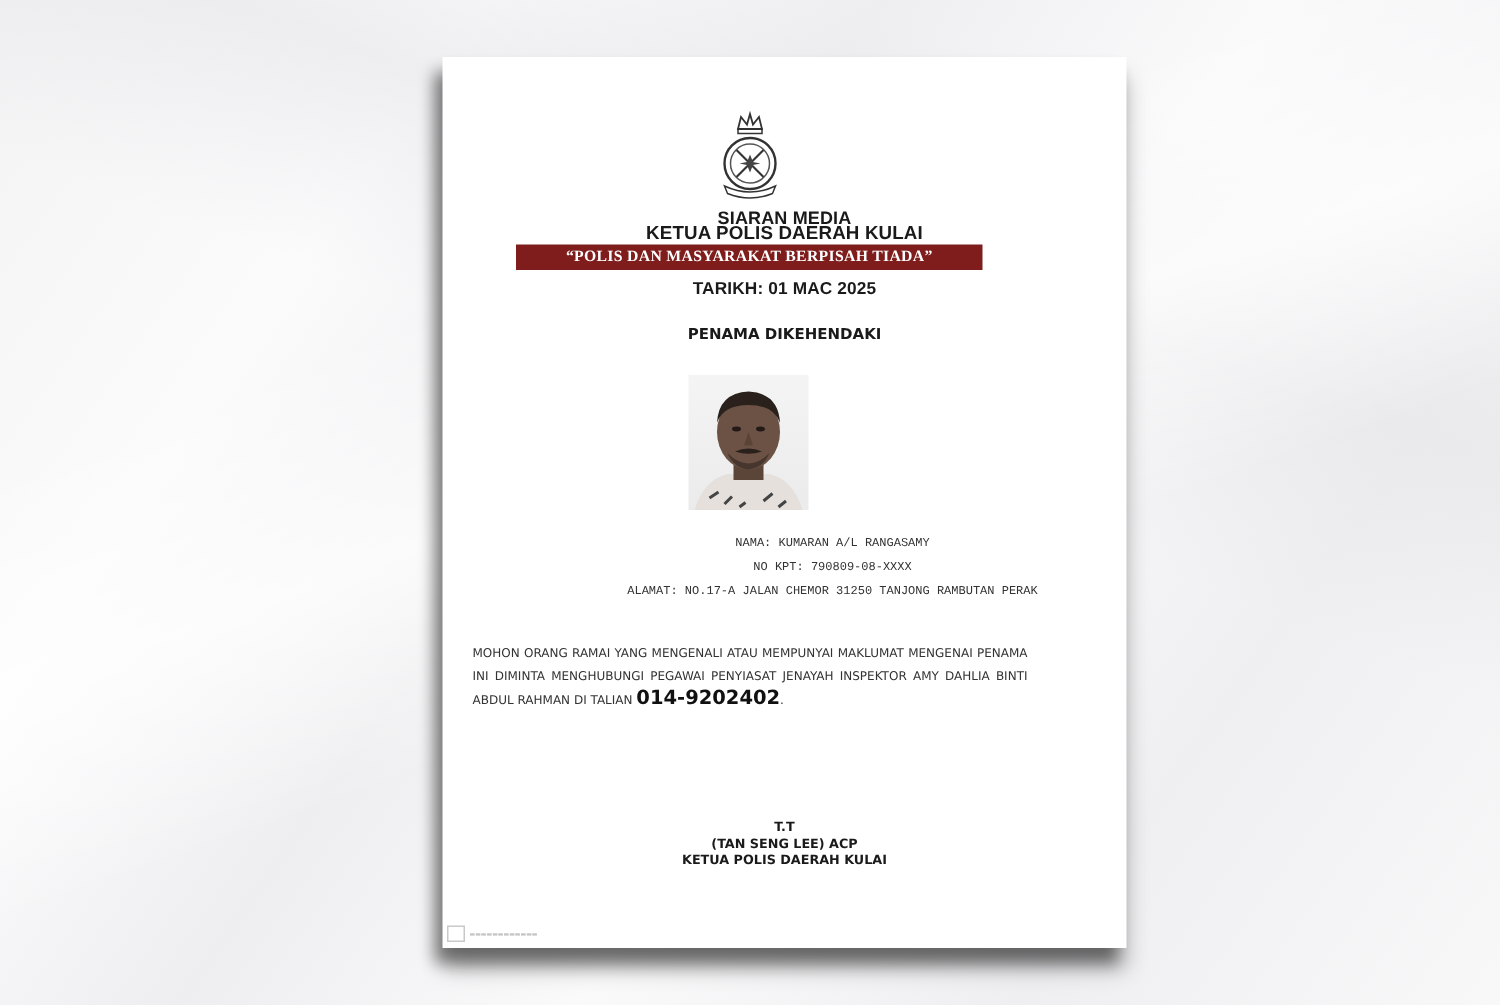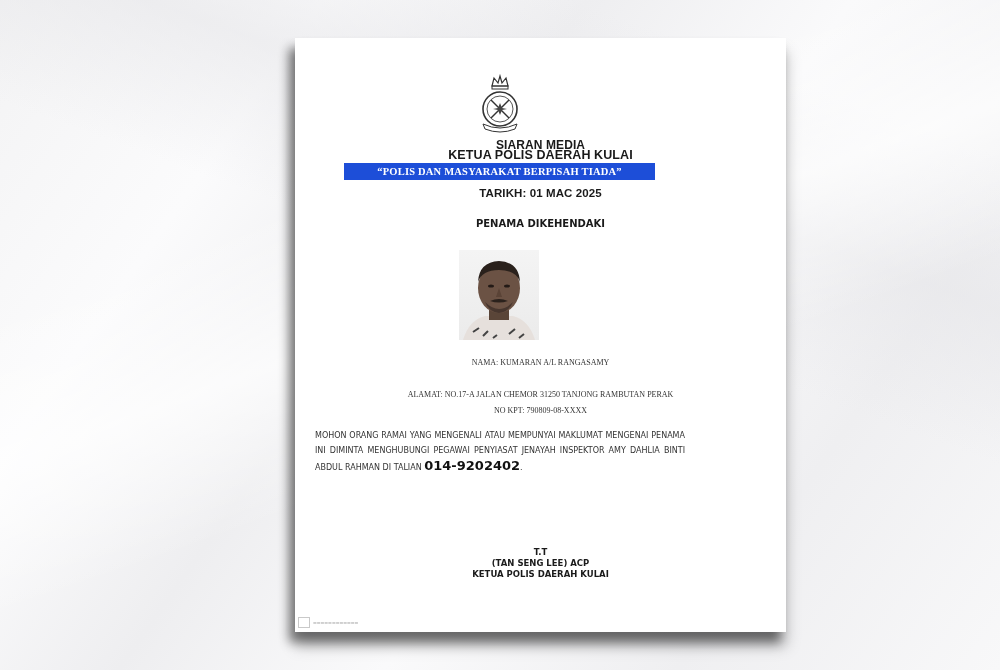--- a/index.html
+++ b/index.html
@@ -18,21 +18,21 @@
       position: absolute;
       inset: 0;
       background:
         linear-gradient(160deg, rgba(255,255,255,0) 30%, rgba(255,255,255,0.7) 45%, rgba(255,255,255,0) 60%),
         linear-gradient(20deg, rgba(230,230,233,0) 55%, rgba(230,230,233,0.6) 70%, rgba(230,230,233,0) 85%);
     }
     .paper {
       position: absolute;
       left: 295px;
       top: 38px;
-      width: 491px;
+      width: 456px;
       height: 594px;
       background: #ffffff;
       box-shadow: -6px 10px 10px rgba(0,0,0,0.45), 0 14px 14px rgba(0,0,0,0.25);
     }
     .crest {
       position: absolute;
       left: 182px;
       top: 36px;
       width: 46px;
       height: 60px;
@@ -47,21 +47,21 @@
       color: #1a1a1a;
       font-size: 12px;
       letter-spacing: 0.1px;
     }
     .banner {
       position: absolute;
       left: 49px;
       top: 125px;
       width: 311px;
       height: 17px;
-      background: #1d4ed8;
+      background: #7f1d1d;
       color: #ffffff;
       font-family: "Liberation Serif", serif;
       font-weight: bold;
       font-size: 10.5px;
       text-align: center;
       line-height: 17px;
       letter-spacing: 0.2px;
     }
     .title {
       position: absolute;
@@ -80,23 +80,24 @@
       width: 80px;
       height: 90px;
       overflow: hidden;
       background: linear-gradient(#f4f4f4, #ebebeb);
     }
     .info-line {
       position: absolute;
       left: 0;
       width: 100%;
       text-align: center;
-      font-family: Liberation Serif, serif;
+      font-family: Liberation Mono, monospace;
       font-size: 8px;
       color: #333333;
+      padding-left: 32px;
     }
     .para {
       position: absolute;
       left: 20px;
       width: 370px;
       font-family: "DejaVu Sans", sans-serif;
       font-size: 8px;
       line-height: 15px;
       color: #333333;
       text-align: justify;
@@ -183,21 +184,21 @@
 
       <path d="M40 38 L37 47 L43 47 Z" fill="#5a4336"></path>
 
       <path d="M31 51 Q40 47 49 51 Q40 54 31 51 Z" fill="#2a211c"></path>
 
       <path d="M26 52 Q40 66 54 52 Q50 62 40 63 Q30 62 26 52 Z" fill="#3e3029" opacity="0.8"></path>
     </svg>
   </div>
 
   <div class="info-line" style="top:320px;">NAMA: KUMARAN A/L RANGASAMY</div>
-  <div class="info-line" style="top:336px;margin-top:32px;">NO KPT: 790809-08-XXXX</div>
+  <div class="info-line" style="top:336px;">NO KPT: 790809-08-XXXX</div>
   <div class="info-line" style="top:352px;">ALAMAT: NO.17-A JALAN CHEMOR 31250 TANJONG RAMBUTAN PERAK</div>
 
   <div class="para" style="top:390px;">
     <span>MOHON ORANG RAMAI YANG MENGENALI ATAU MEMPUNYAI MAKLUMAT MENGENAI PENAMA INI DIMINTA MENGHUBUNGI PEGAWAI PENYIASAT JENAYAH INSPEKTOR AMY DAHLIA BINTI ABDUL RAHMAN DI TALIAN </span><span class="phone">014-9202402</span><span>.</span>
   </div>
 
 
   <div class="sign-line" style="top:509px;">T.T</div>
   <div class="sign-line" style="top:520px;">(TAN SENG LEE) ACP</div>
   <div class="sign-line" style="top:531px;">KETUA POLIS DAERAH KULAI</div>

